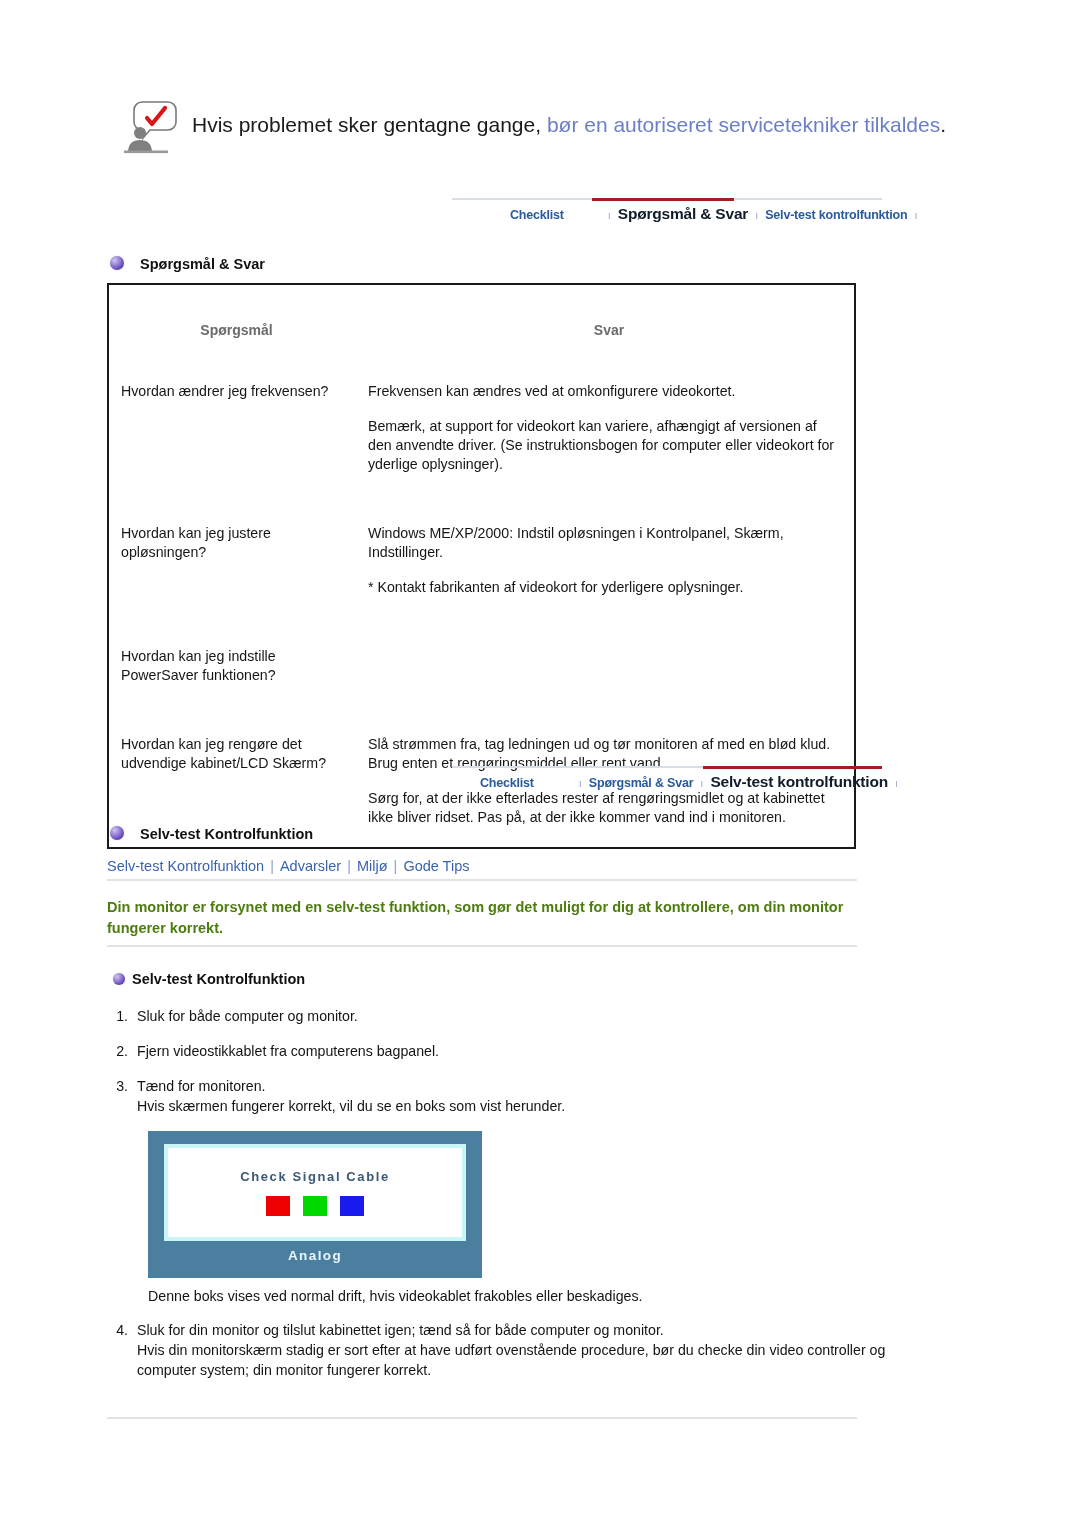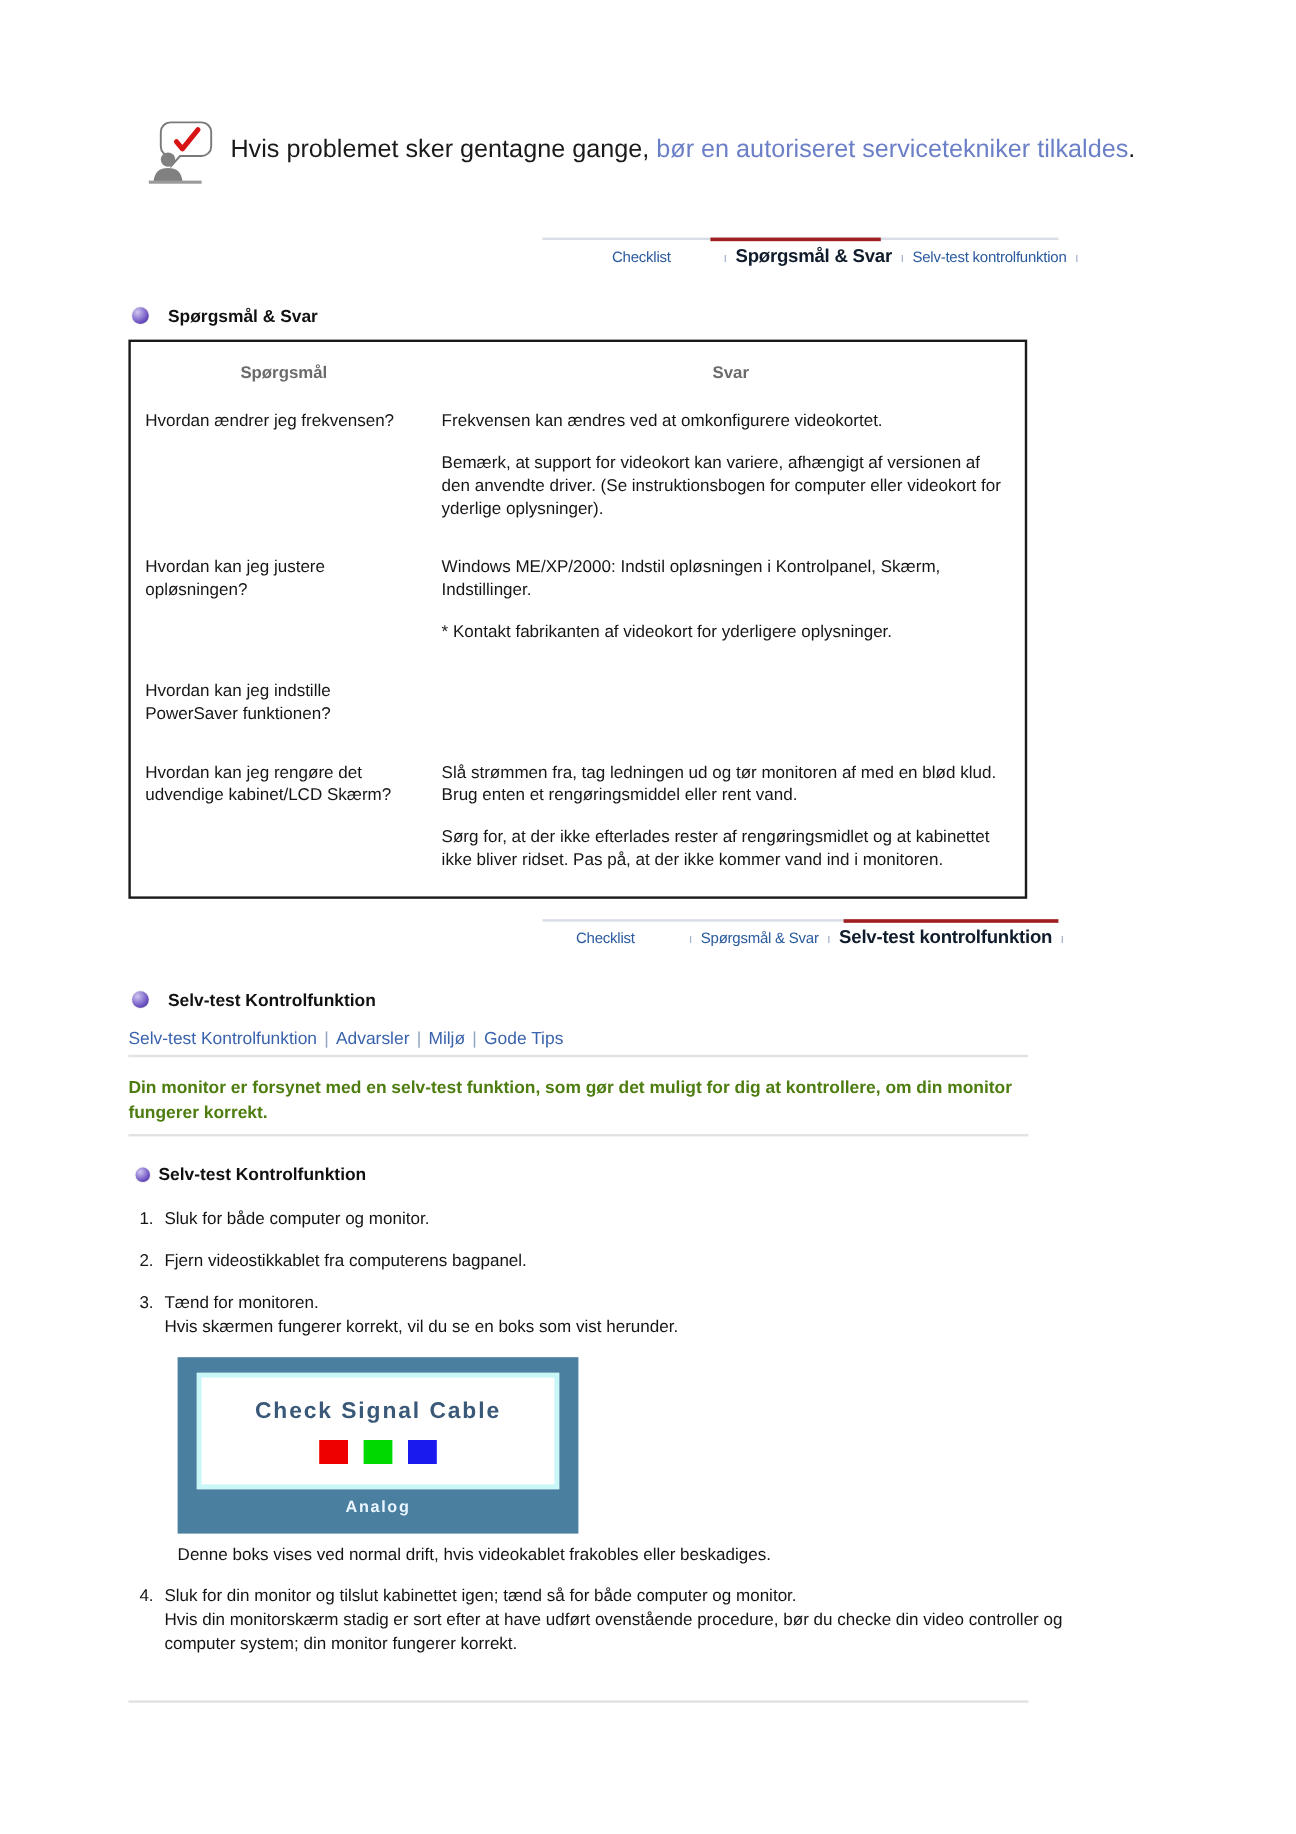--- a/index.html
+++ b/index.html
@@ -62,21 +62,21 @@
     background: #a01f20;
   }
   .tabs {
     display: flex;
     align-items: baseline;
     padding-top: 5px;
   }
   .tab {
     font-size: 12.5px;
     color: #2a5a9e;
-    font-weight: normal;
+    font-weight: bold;
     letter-spacing: -0.2px;
     white-space: nowrap;
   }
   .tab.active {
     font-size: 15.5px;
     color: #101c2c;
     font-weight: bold;
   }
   .tabsep {
     color: #9fb0c8;
@@ -111,21 +111,21 @@
 
   
   .qa-table {
     position: absolute;
     left: 107px;
     top: 283px;
     width: 749px;
     border: 2px solid #1a1a1a;
     background: #ffffff;
   }
-  .qa-row { display: flex; }
+  .qa-row { display: flex; margin-top: 20px; }
   .qa-head-row .qa-q,
   .qa-head-row .qa-a {
     font-size: 14px;
     font-weight: bold;
     color: #6b6b6b;
     text-align: center;
     padding: 16px 0 14px 0;
   }
   .qa-q {
     flex: 0 0 255px;
@@ -225,21 +225,21 @@
     width: 100%;
     height: 97px;
     background: #ffffff;
     border: 4px solid #c9f7f7;
     display: flex;
     flex-direction: column;
     align-items: center;
     justify-content: center;
   }
   .monitor-msg {
-    font-size: 19px;
+    font-size: 13px;
     font-weight: bold;
     letter-spacing: 1.6px;
     color: #3a5878;
     margin-bottom: 12px;
   }
   .color-bars { display: flex; gap: 13px; }
   .color-bar { width: 24px; height: 20px; }
   .monitor-label {
     text-align: center;
     font-size: 13.5px;

